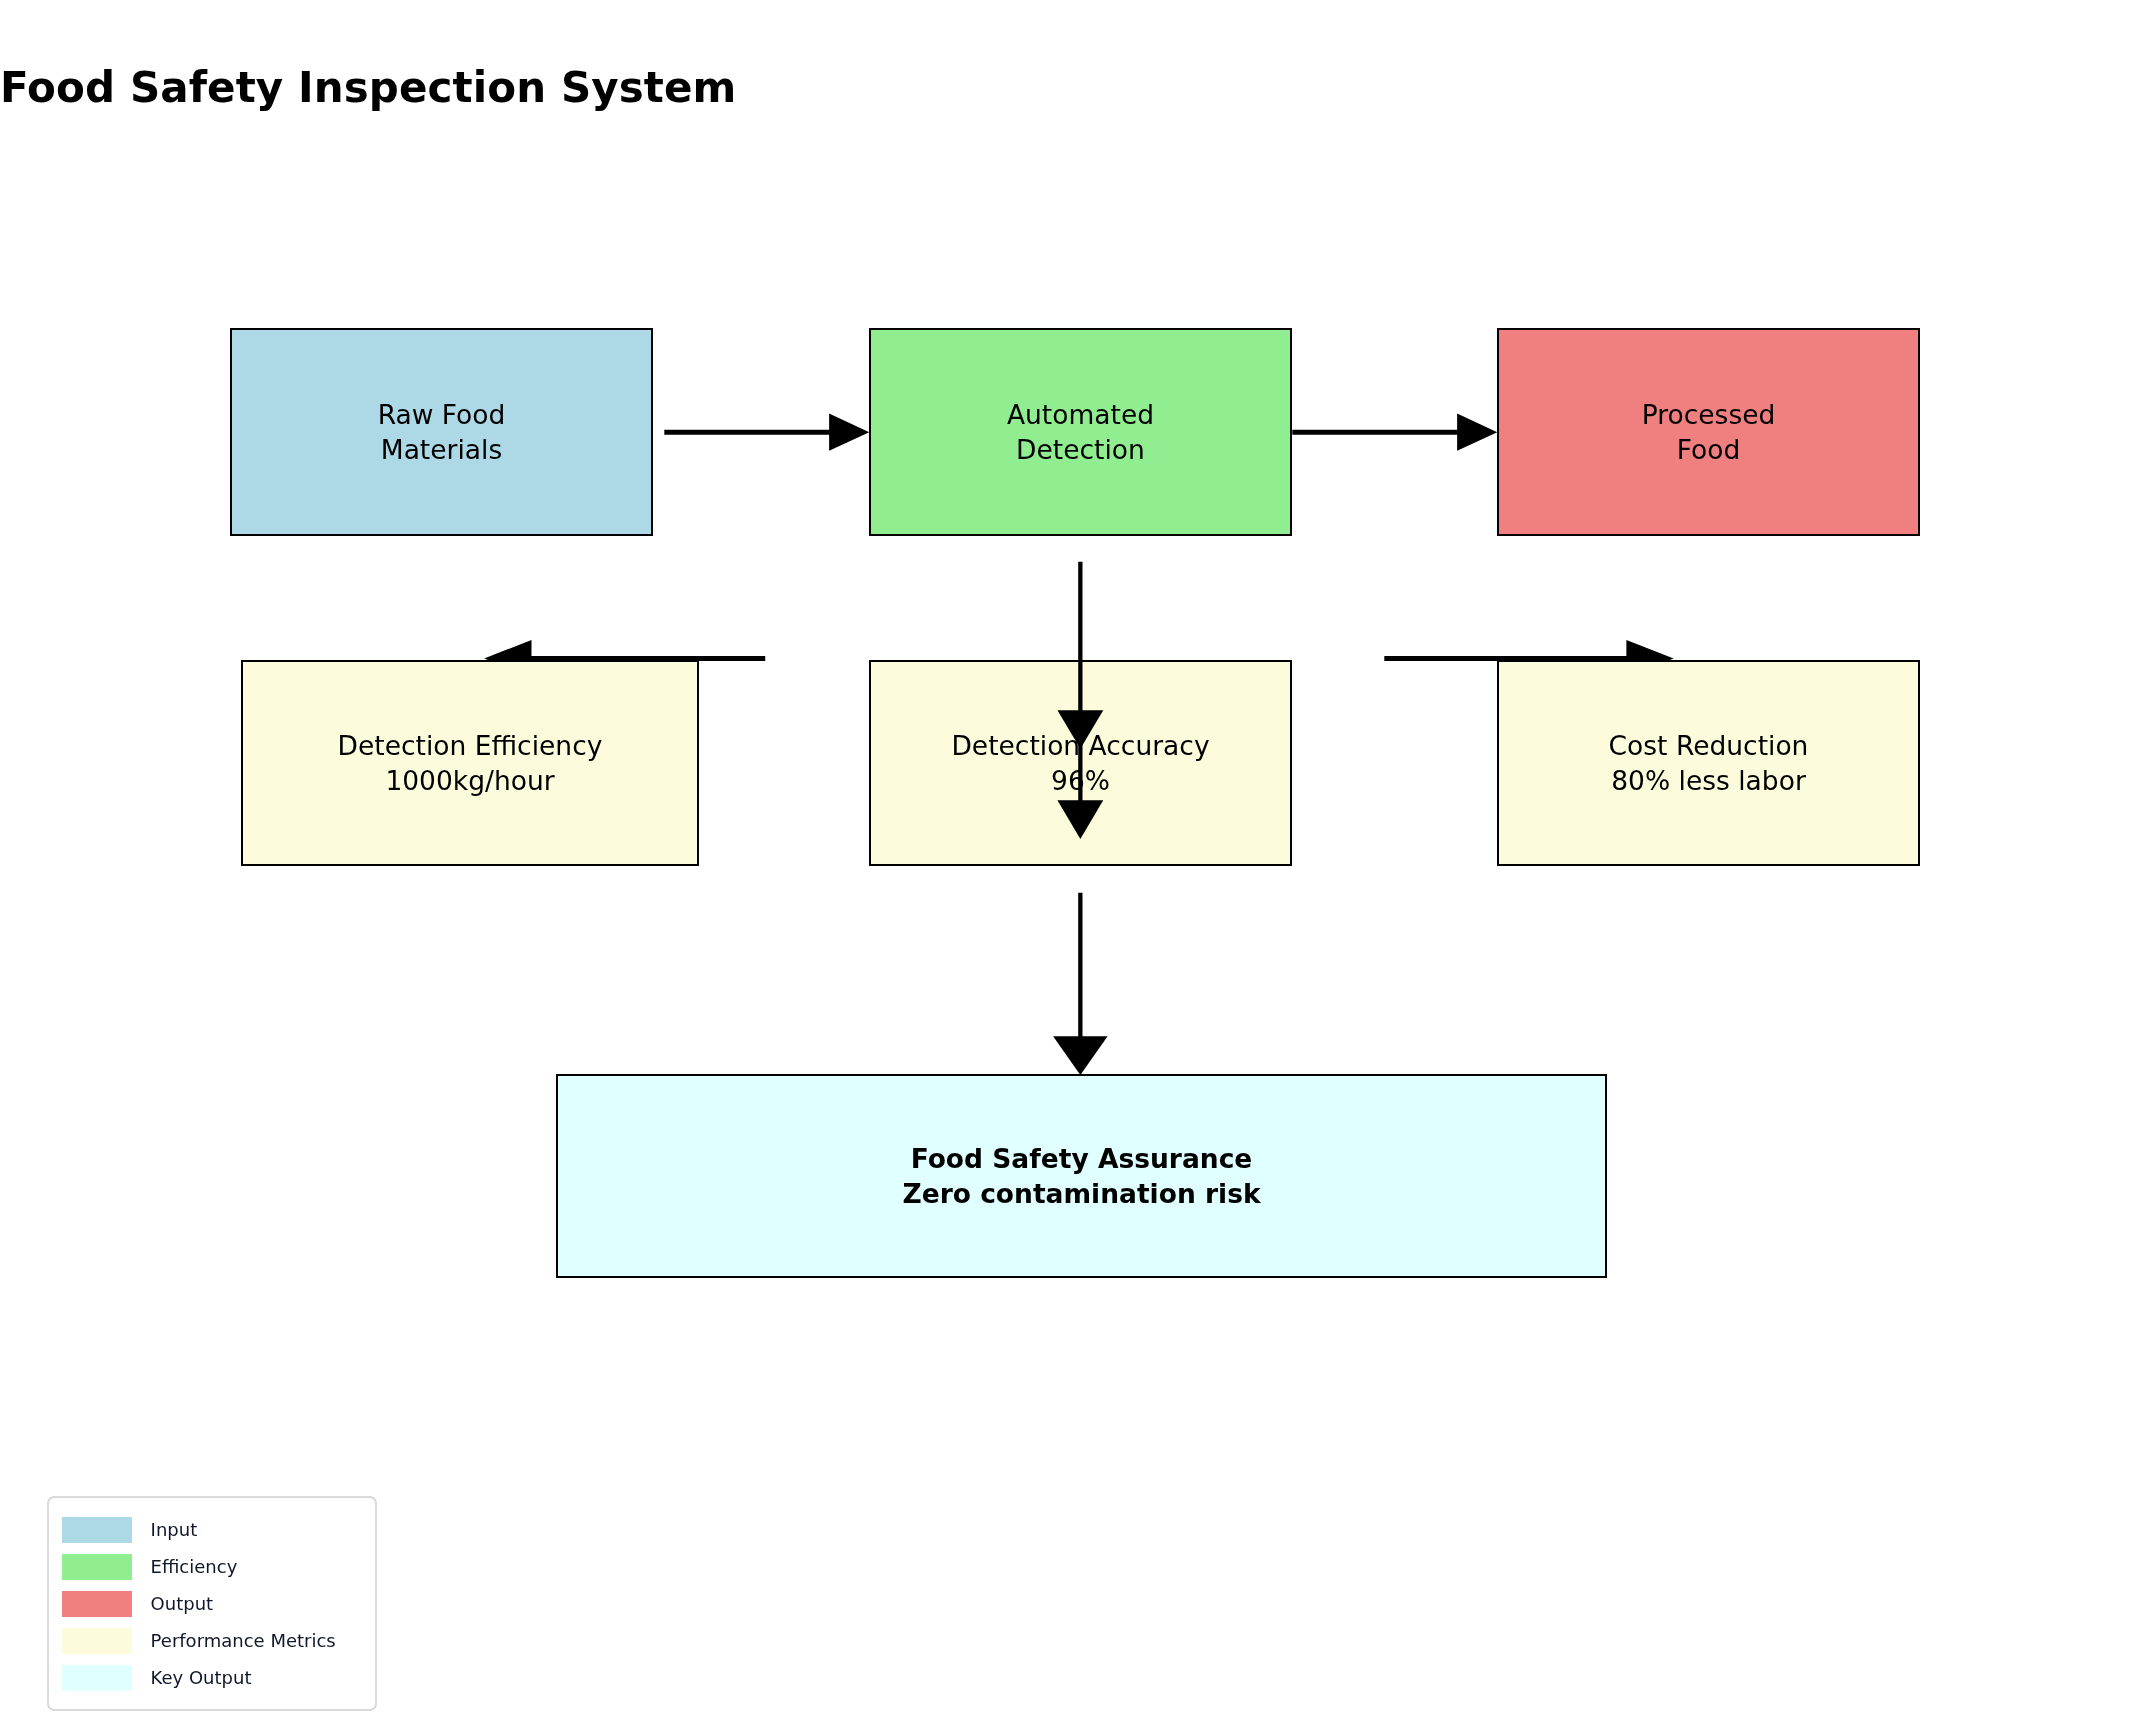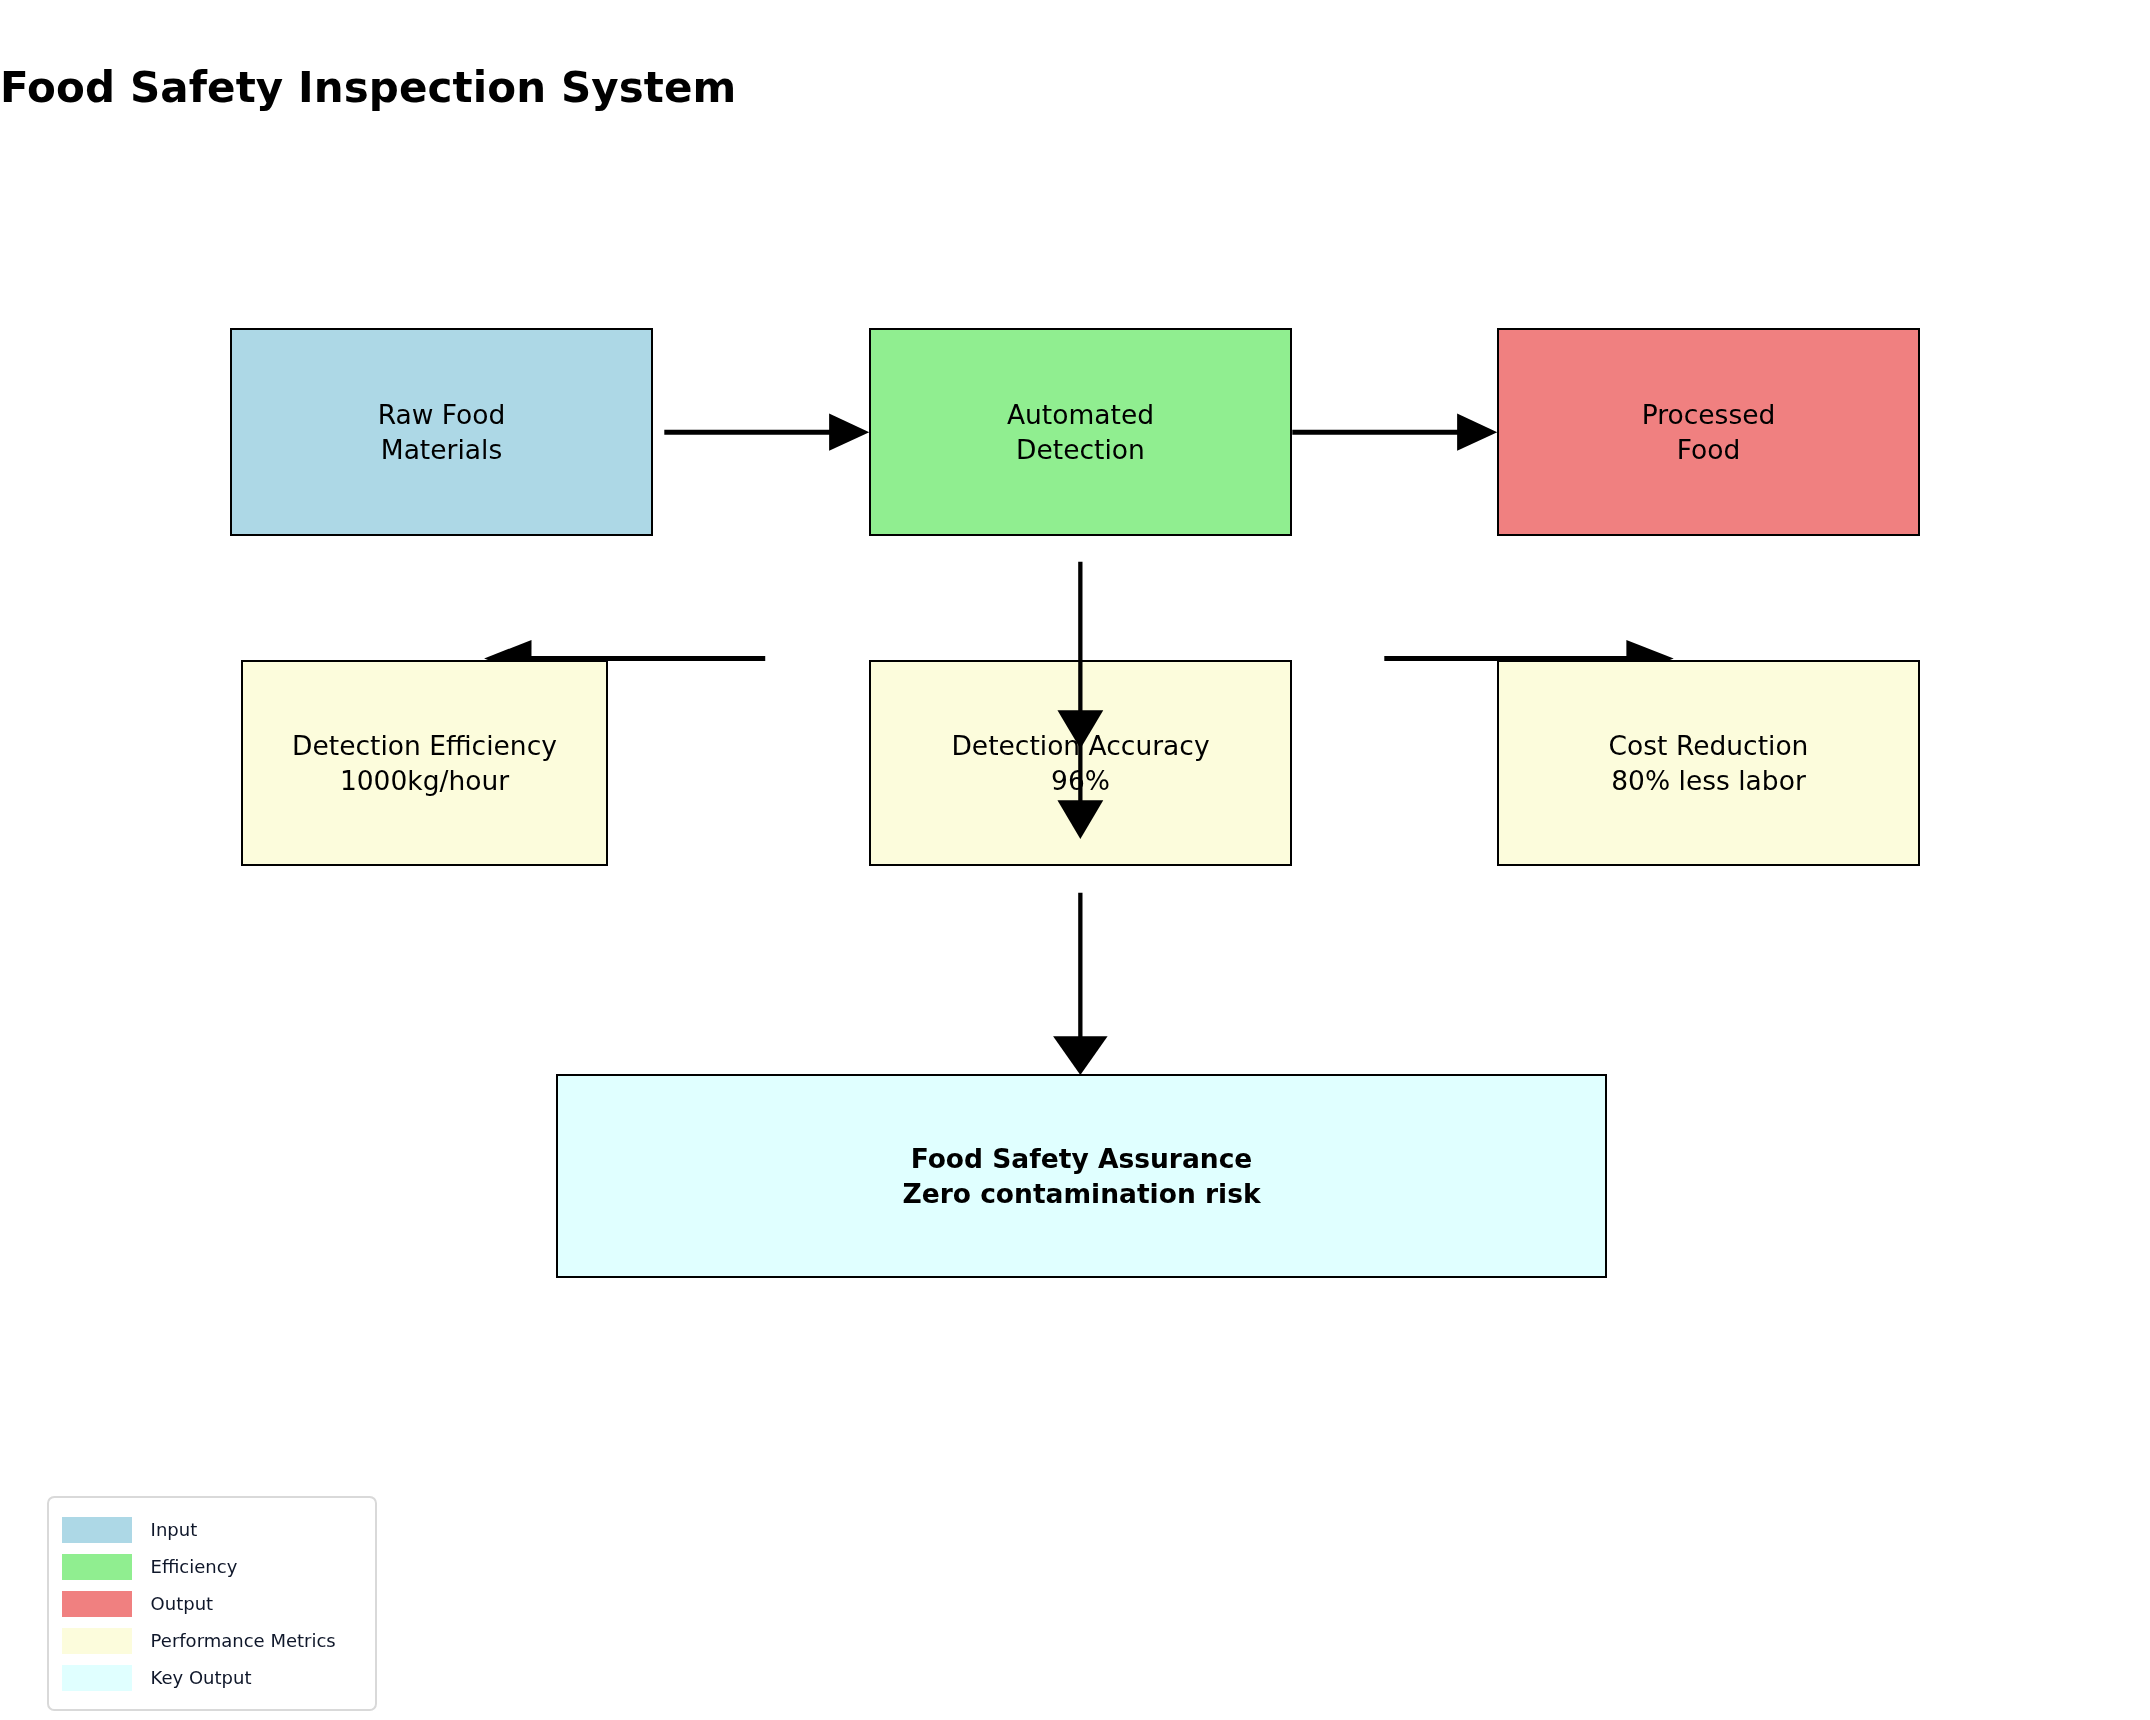--- a/index.html
+++ b/index.html
@@ -44,21 +44,21 @@
     line-height: 1.34;
     white-space: pre-line;
     font-family: "DejaVu Sans", sans-serif;
   }
   .node.bold { font-weight: bold; }
 
   .node-input      { left: 230px;  top: 328px;  width: 423px;  height: 208px; }
   .node-processing { left: 869px; top: 328px;  width: 423px;  height: 208px; }
   .node-output     { left: 1497px; top: 328px;  width: 423px;  height: 208px; }
 
-  .node-metric-left   { left: 241px;  top: 660px; width: 367px;  height: 206px; }
+  .node-metric-left   { left: 241px;  top: 660px; width: 458px;  height: 206px; }
   .node-metric-center { left: 869px; top: 660px; width: 423px;  height: 206px; }
   .node-metric-right  { left: 1497px; top: 660px; width: 423px;  height: 206px; }
 
   .node-benefit { left: 556px; top: 1074px; width: 1051px; height: 204px; }
 
   
   .arrow-svg {
     position: absolute;
     overflow: visible;
     pointer-events: none;

